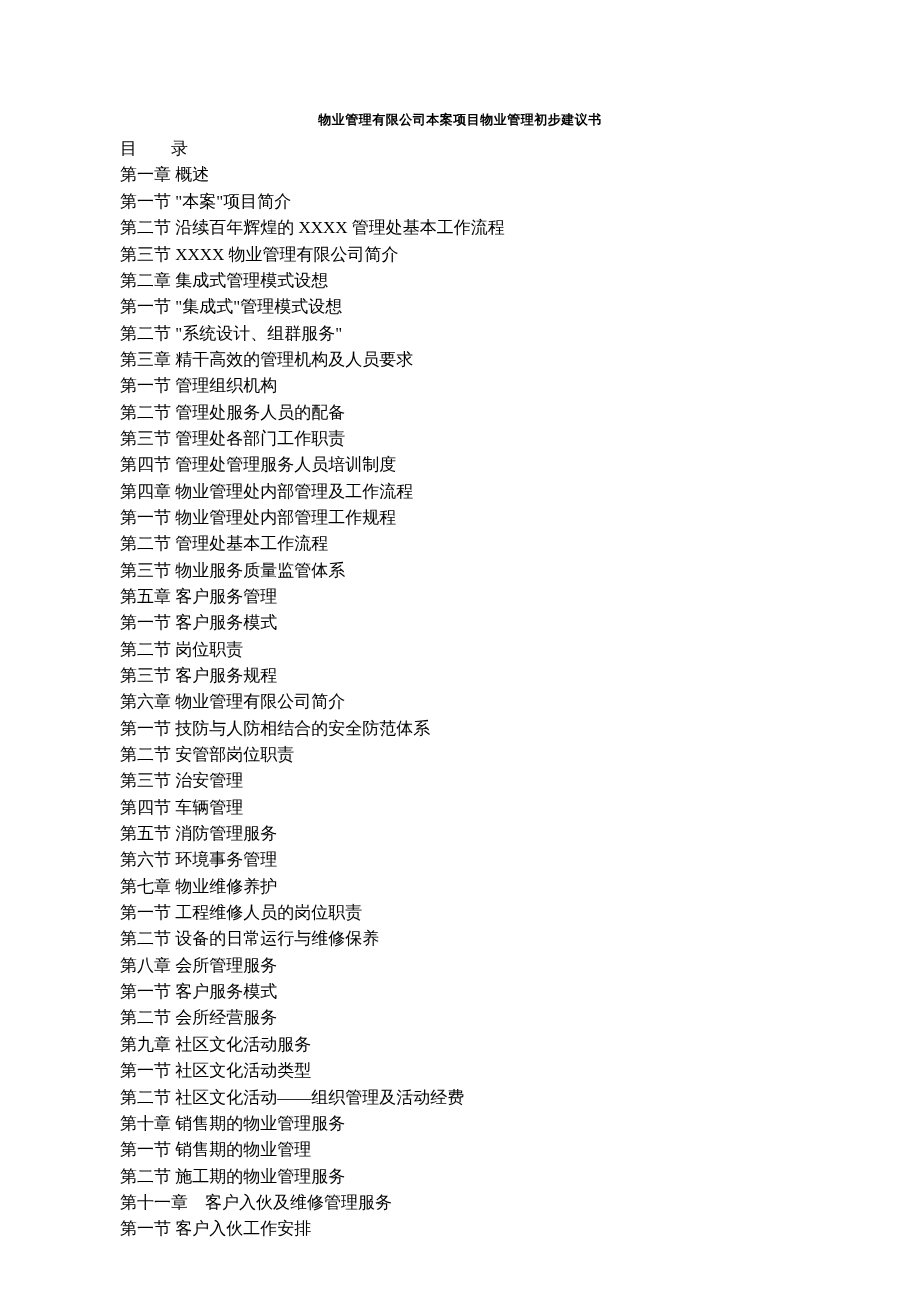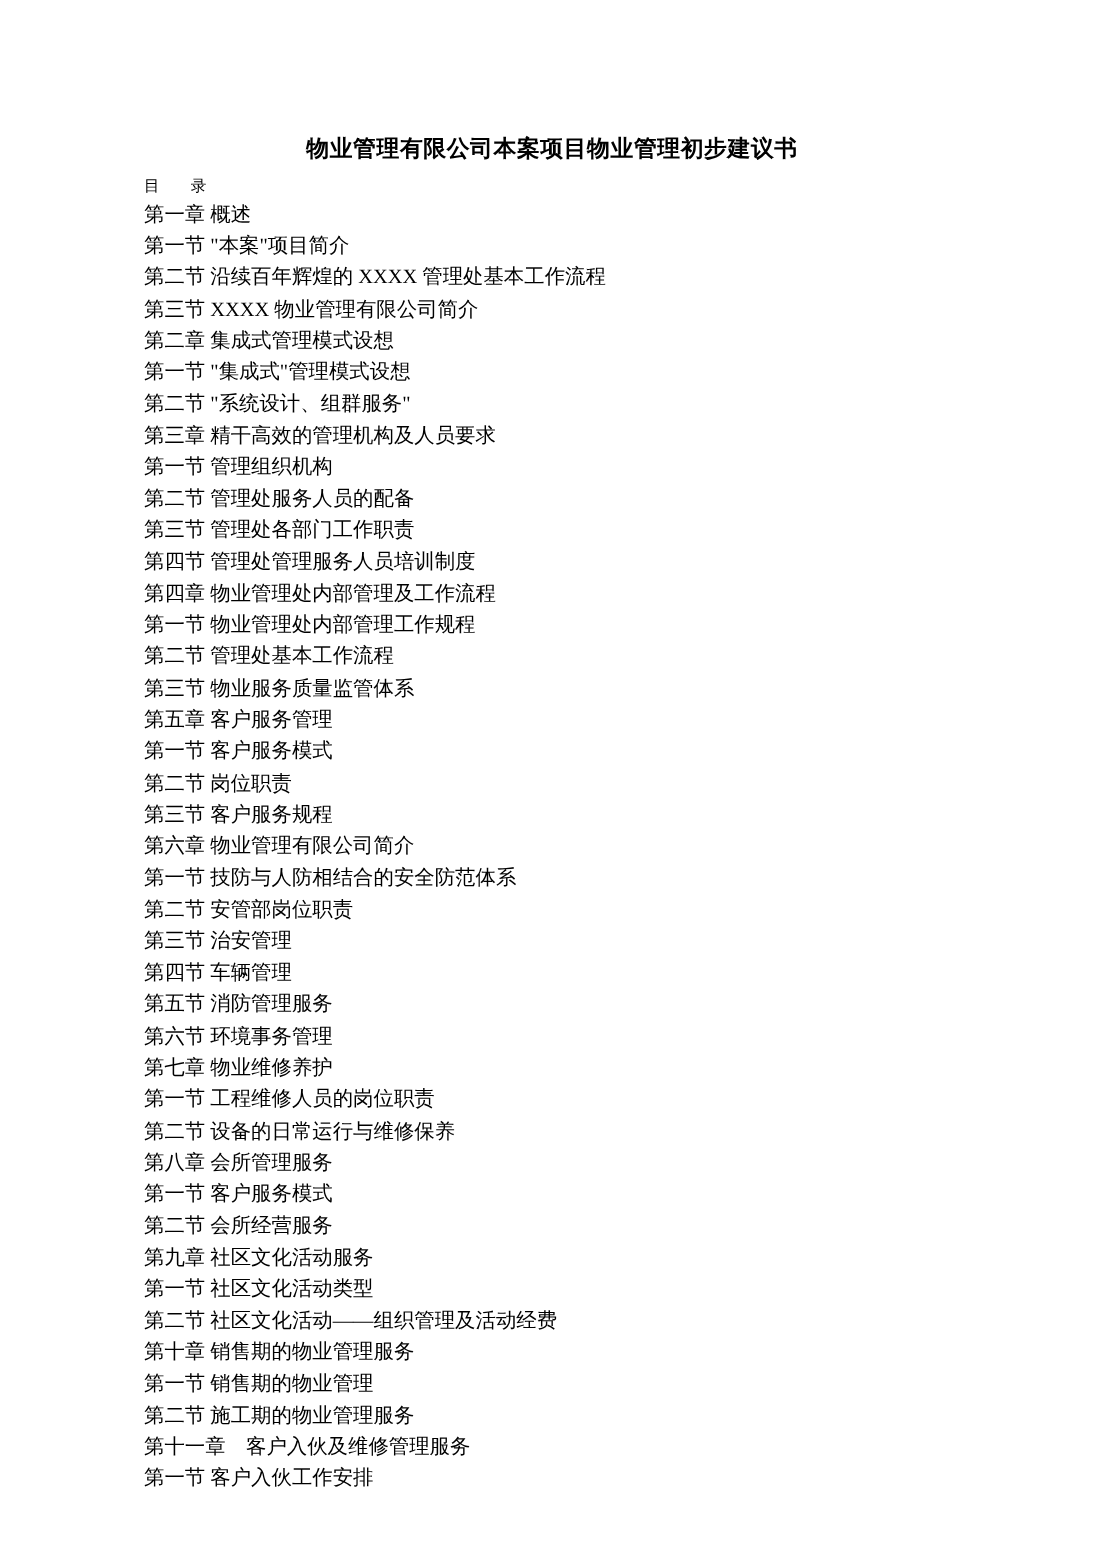--- a/index.html
+++ b/index.html
@@ -11,26 +11,26 @@
   }
   .page {
     padding: 110px 120px 80px 120px;
     color: #000;
     font-size: 17px;
     line-height: 1.55;
   }
   .title {
     text-align: center;
     font-weight: bold;
-    font-size: 19px;
+    font-size: 13px;
     margin-bottom: 6px;
     letter-spacing: 0.5px;
   }
   .toc-label {
-    font-size: 13px;
+    font-size: 17px;
   }
   .toc-line {
     font-size: 17px;
   }
 </style>
 </head>
 <body>
 
 <div class="page">
   <div class="title">物业管理有限公司本案项目物业管理初步建议书</div>

